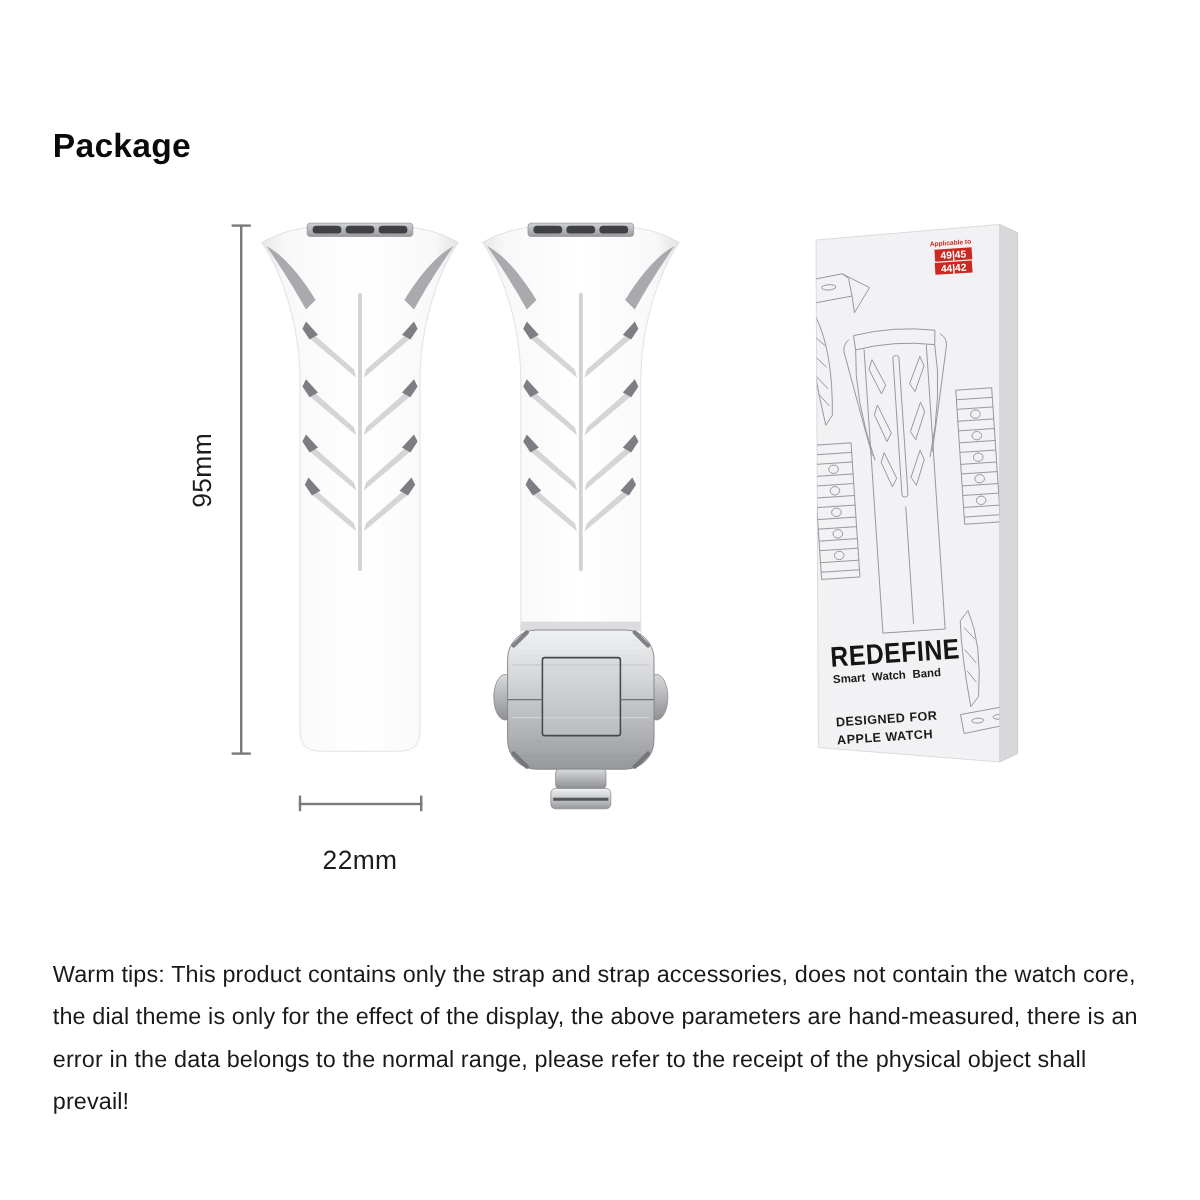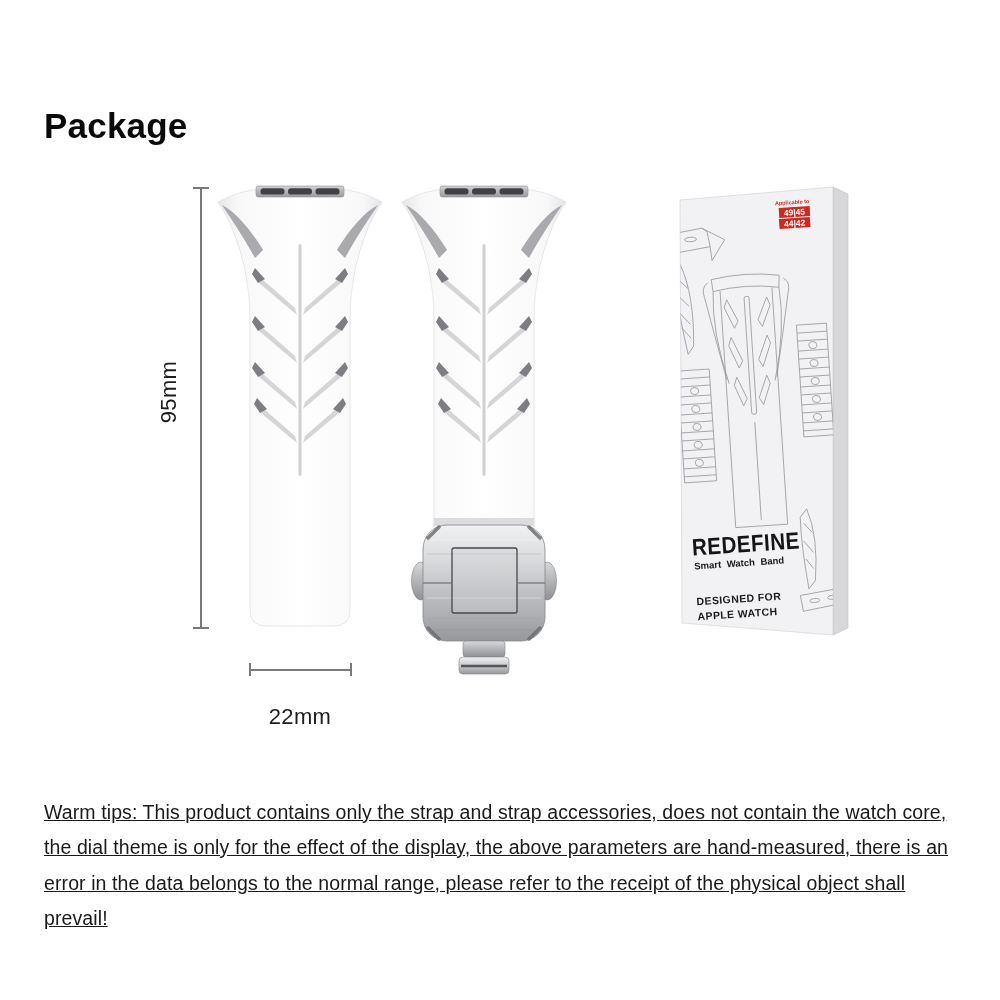--- a/index.html
+++ b/index.html
@@ -2,37 +2,36 @@
 <html><head>
 <meta charset="utf-8">
 <style>
   html,body{margin:0;padding:0;}
   body{
     width:1000px;height:1000px;background:#ffffff;position:relative;
     font-family:"Liberation Sans","DejaVu Sans",sans-serif;overflow:hidden;
   }
   .abs{position:absolute;}
   .page-title{
-    left:44px;top:106px;font-size:35px;font-weight:700;color:#0a0a0a;letter-spacing:.2px;
+    left:44px;top:106px;font-size:28px;font-weight:700;color:#0a0a0a;letter-spacing:.2px;
   }
   
   .dim{background:#7a7a7a;}
   .vline{left:200px;top:188px;width:1.6px;height:440px;}
   .vcap{width:16px;height:1.6px;left:193px;}
   .vcap.top{top:187px;} .vcap.bot{top:627px;}
   .hline{left:249px;top:669px;width:103px;height:1.6px;}
   .hcap{width:1.6px;height:13px;top:663px;}
   .hcap.l{left:249px;} .hcap.r{left:350px;}
   .dim-label{font-size:22px;color:#1c1c1c;letter-spacing:.3px;}
   .h-label{left:120px;top:378px;width:100px;height:28px;text-align:center;transform:rotate(-90deg);}
   .w-label{left:250px;top:704px;width:100px;text-align:center;}
   .warm-tips{
     left:44px;top:775px;width:916px;font-size:19.5px;line-height:35.5px;color:#191919;
     letter-spacing:.1px;
-    text-decoration:underline;
   }
   svg text{font-family:"Liberation Sans","DejaVu Sans",sans-serif;}
 </style>
 </head>
 <body>
 
 <div class="abs page-title">Package</div>
 
 <div class="abs dim vline"></div>
 <div class="abs dim vcap top"></div>

